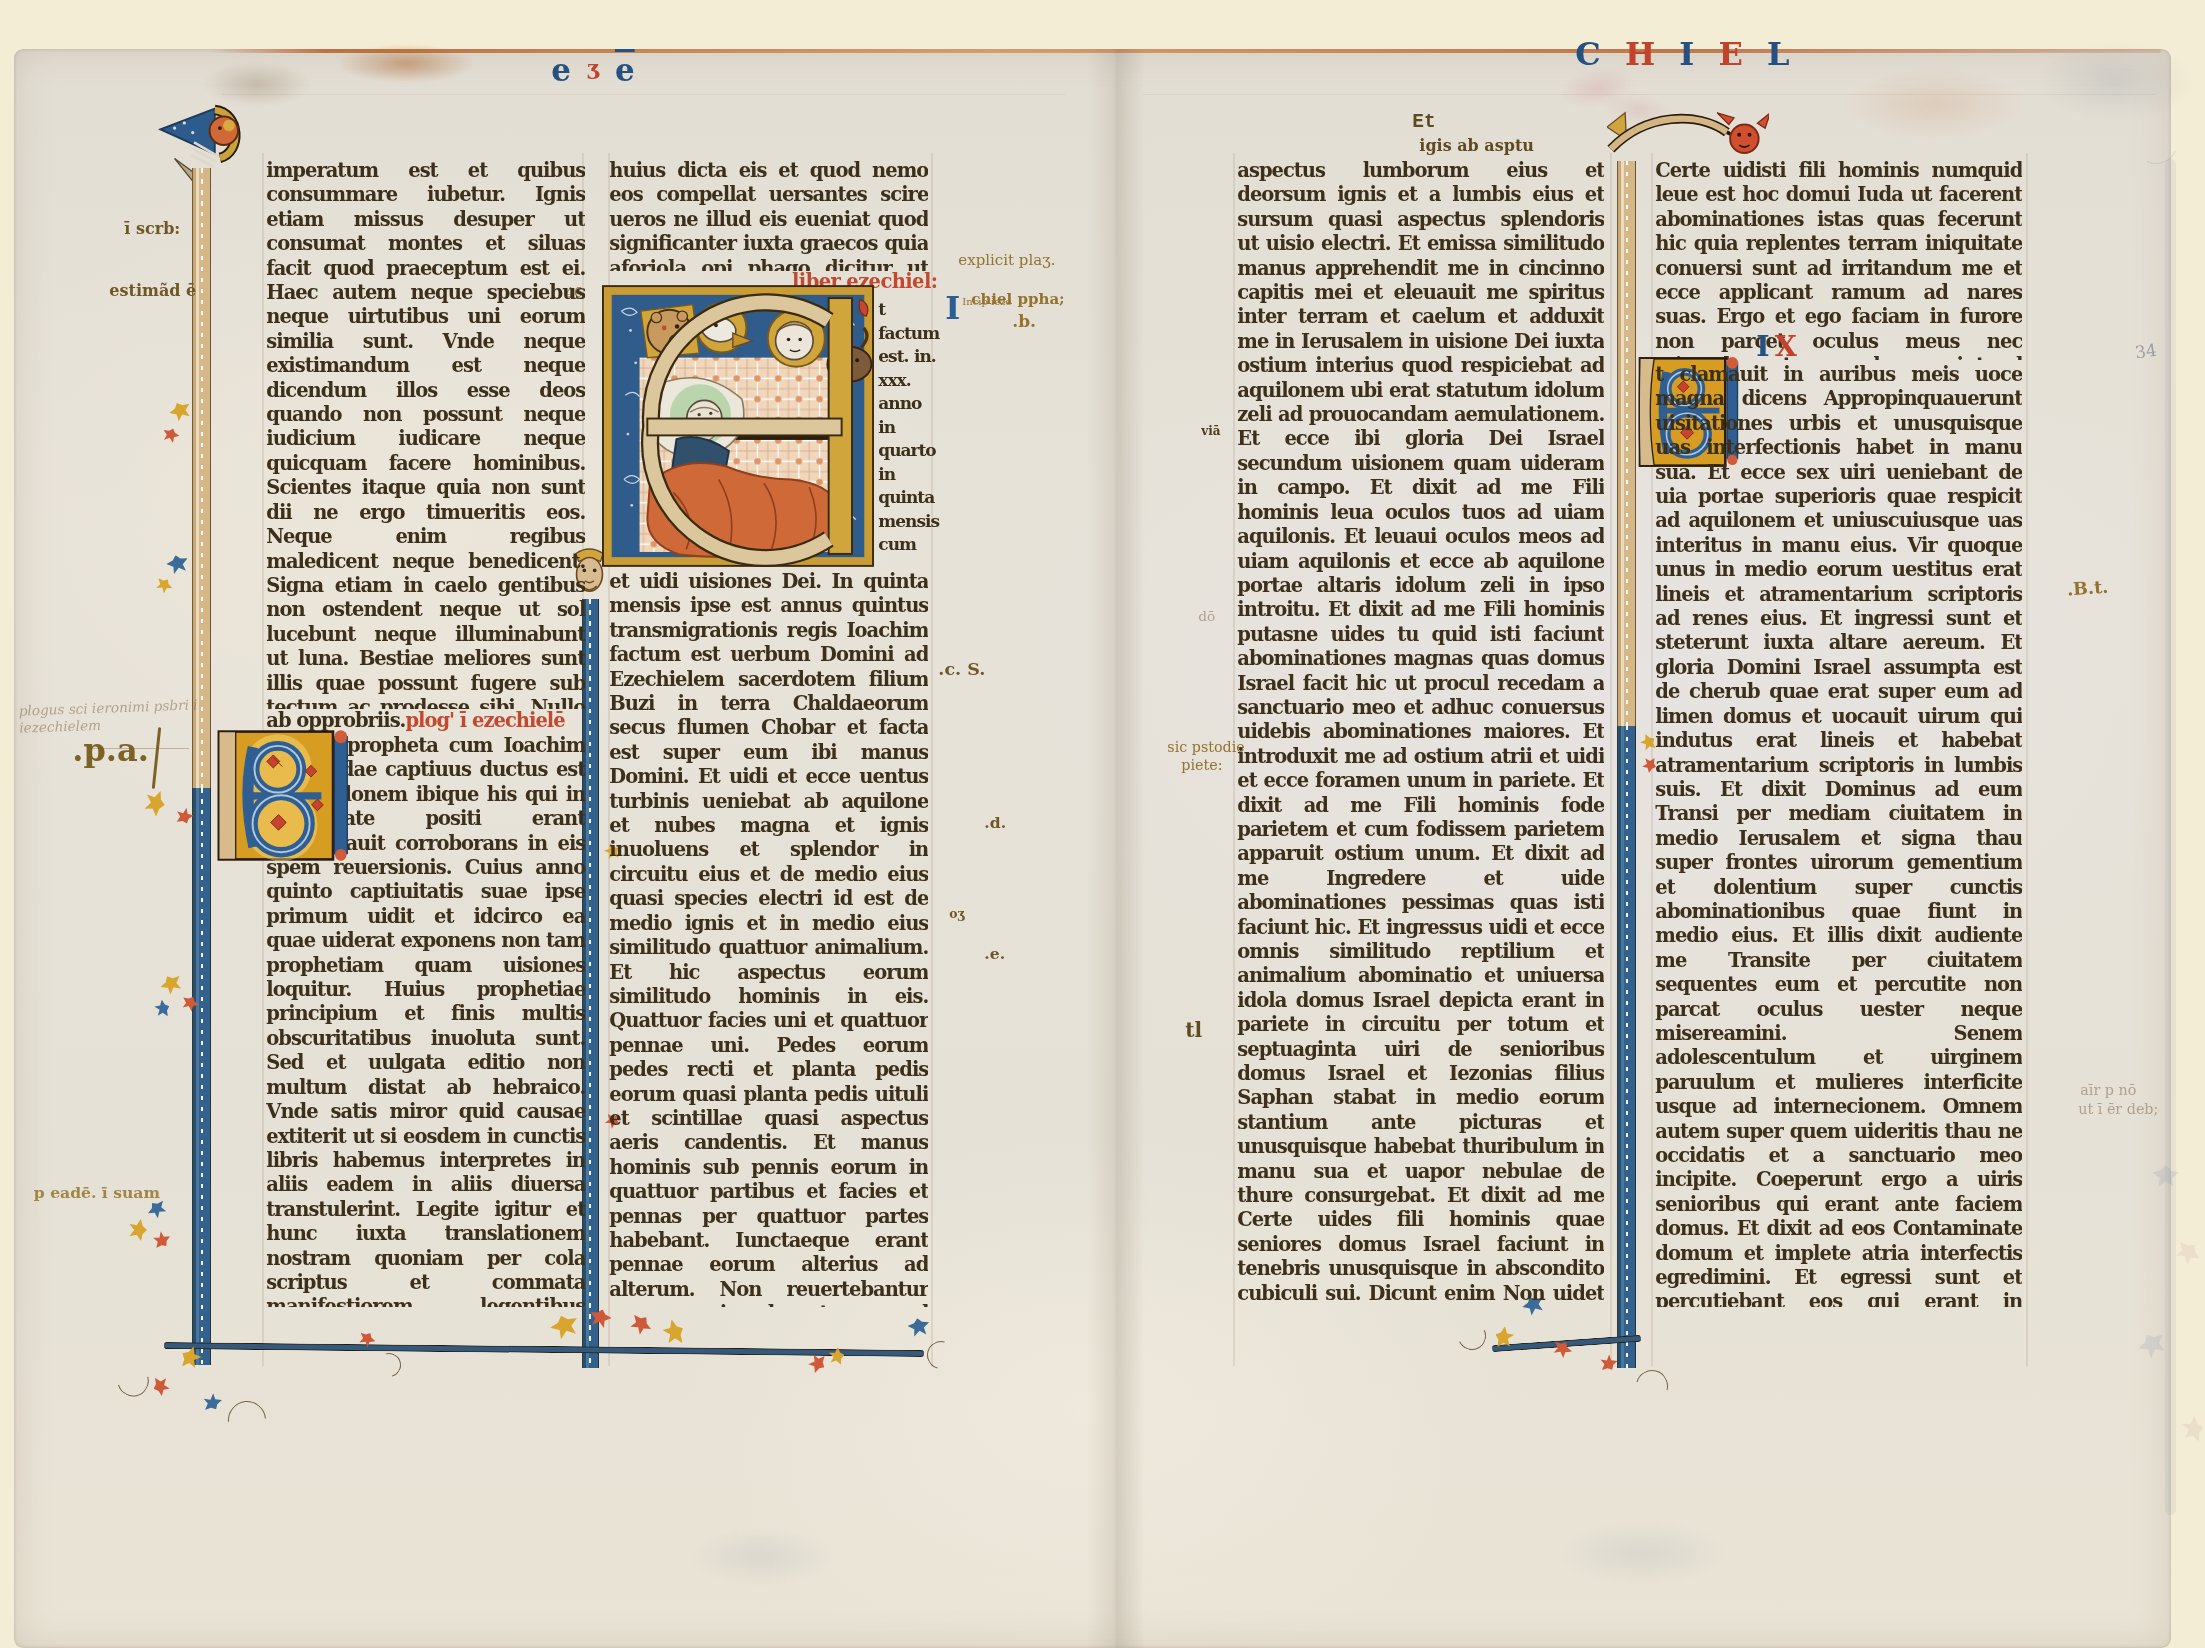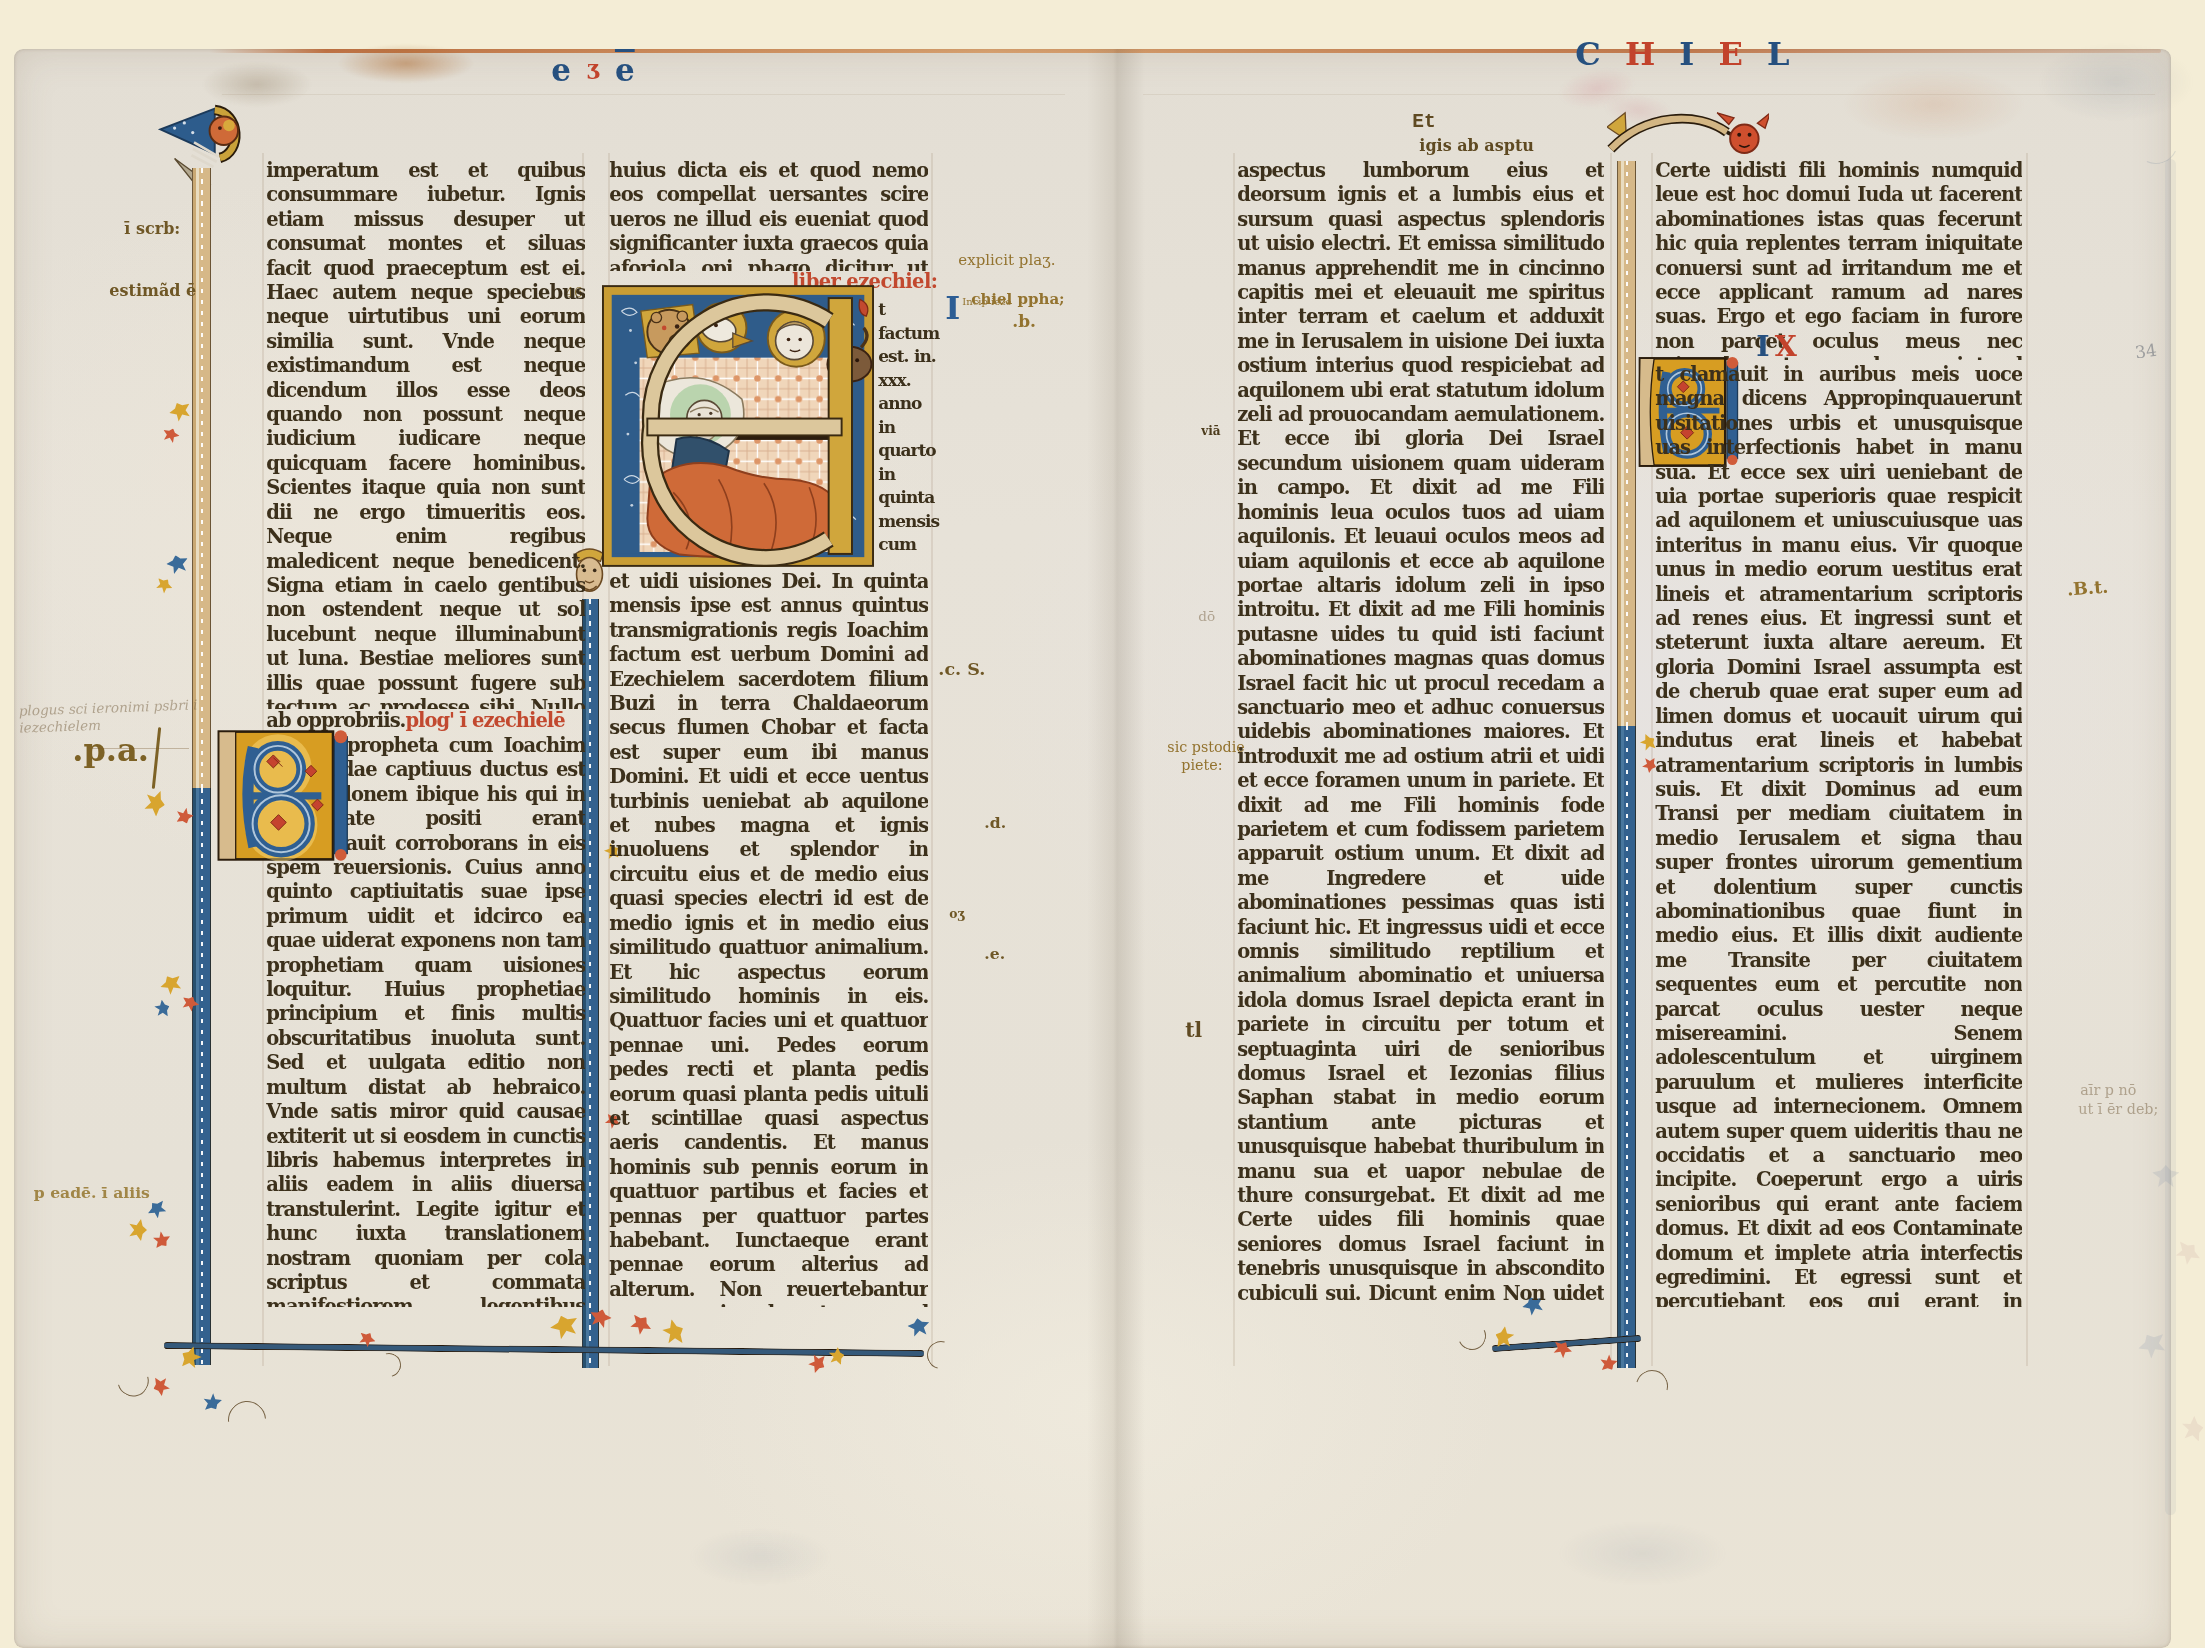--- a/index.html
+++ b/index.html
@@ -140,21 +140,21 @@
   <div class="curl" style="left:214px;top:1352px;width:36px;height:36px;transform:rotate(40deg);"></div>
   <div class="curl" style="left:913px;top:1292px;width:26px;height:26px;transform:rotate(-30deg);"></div>
   <div class="curl" style="left:363px;top:1304px;width:22px;height:22px;transform:rotate(120deg);"></div>
 
   <div class="note" style="left:110px;top:170px;font-size:16px;">ī scrb:</div>
   <div class="note" style="left:95px;top:232px;font-size:16px;">estimãd ē</div>
   <div class="note faint" style="left:5.2px;top:650px;width:208px;font-size:13.6px;font-weight:400;font-style:italic;transform:rotate(-2deg);line-height:17px;">plogus sci ieronimi psbri i iezechielem</div>
   <div class="note" style="left:58px;top:682px;font-size:32px;color:#7d6226;">.p.a.</div>
   <div style="position:absolute;left:141px;top:678px;width:3.2px;height:62px;background:#7d6226;transform:rotate(6deg);border-radius:1.9px;"></div>
   <div class="hrule" style="left:78px;top:699px;width:97px;background:rgba(120,90,50,.35);"></div>
-  <div class="note gold-ink" style="left:19.5px;top:1134px;font-size:15.6px;color:#a18647;">p eadē. ī aliis</div>
+  <div class="note gold-ink" style="left:19.5px;top:1134px;font-size:15.6px;color:#a18647;">p eadē. ī suam</div>
   <div class="note" style="left:551px;top:235px;font-size:13.6px;color:#8d773f;font-weight:400;">46</div>
 
   <div class="note" style="left:924px;top:610px;font-size:17.5px;">.c. S.</div>
   <div class="note" style="left:970px;top:764px;font-size:15.6px;">.d.</div>
   <div class="note" style="left:935px;top:857px;font-size:12.3px;">oʒ</div>
   <div class="note" style="left:970px;top:895px;font-size:15.6px;">.e.</div>
 
   <div class="textcol" style="left:252px;top:110px;width:319px;height:550px;">imperatum est et quibus consummare iubetur. Ignis etiam missus desuper ut consumat montes et siluas facit quod praeceptum est ei. Haec autem neque speciebus neque uirtutibus uni eorum similia sunt. Vnde neque existimandum est neque dicendum illos esse deos quando non possunt neque iudicium iudicare neque quicquam facere hominibus. Scientes itaque quia non sunt dii ne ergo timueritis eos. Neque enim regibus maledicent neque benedicent. Signa etiam in caelo gentibus non ostendent neque ut sol lucebunt neque illuminabunt ut luna. Bestiae meliores sunt illis quae possunt fugere sub tectum ac prodesse sibi. Nullo itaque modo nobis est manifestum quia sunt dii propter quod ne timeatis eos. Nam sicut in cucumerario formido nihil custodit ita sunt dii illorum lignei et argentei et inaurati. Eodem modo et in horto spina alba supra quam omnis auis sedet similiter et mortuo proiecto in tenebris similes sunt dii illorum lignei et inaurati et inargentati. A purpura quoque et murice scietis itaque quia non sunt dii. Ipsi etiam postremo comeduntur et erunt opprobrium in regione. Melior est igitur homo iustus qui non habet simulacra nam erit longe</div>
   <div class="rubricline" style="left:252px;top:660px;width:319px;height:25px;">
     <span>ab opprobriis.</span>

